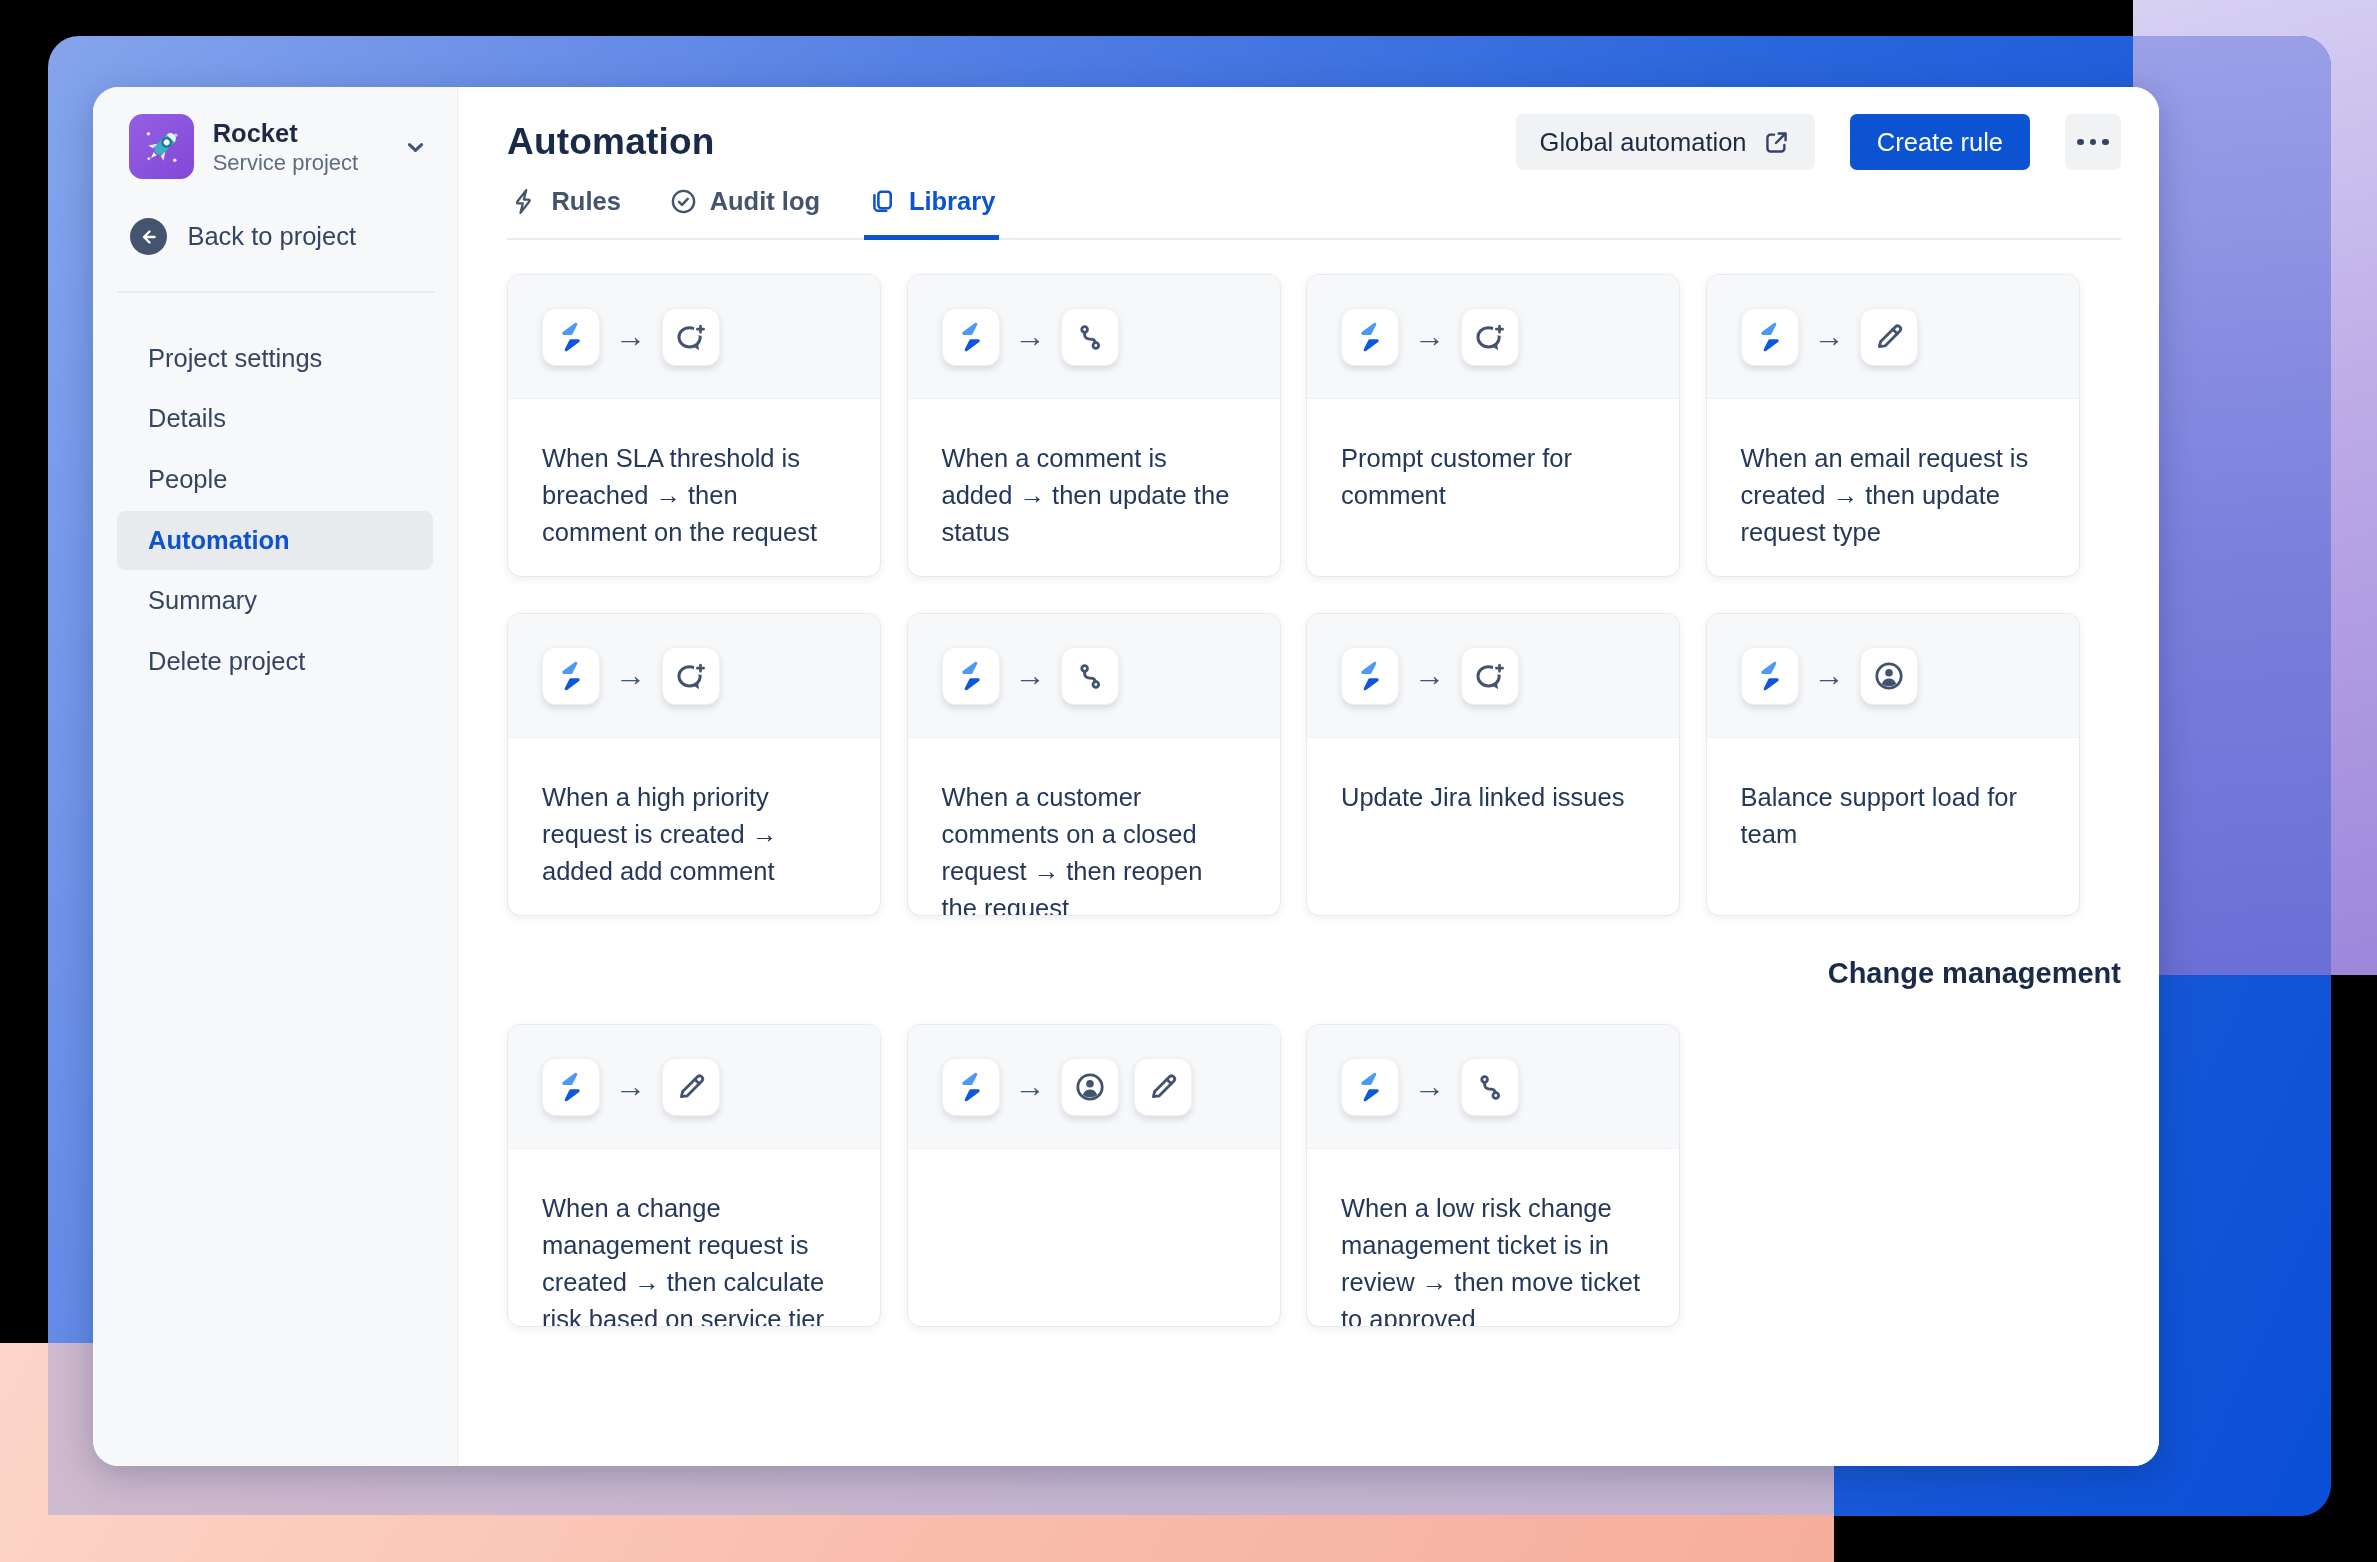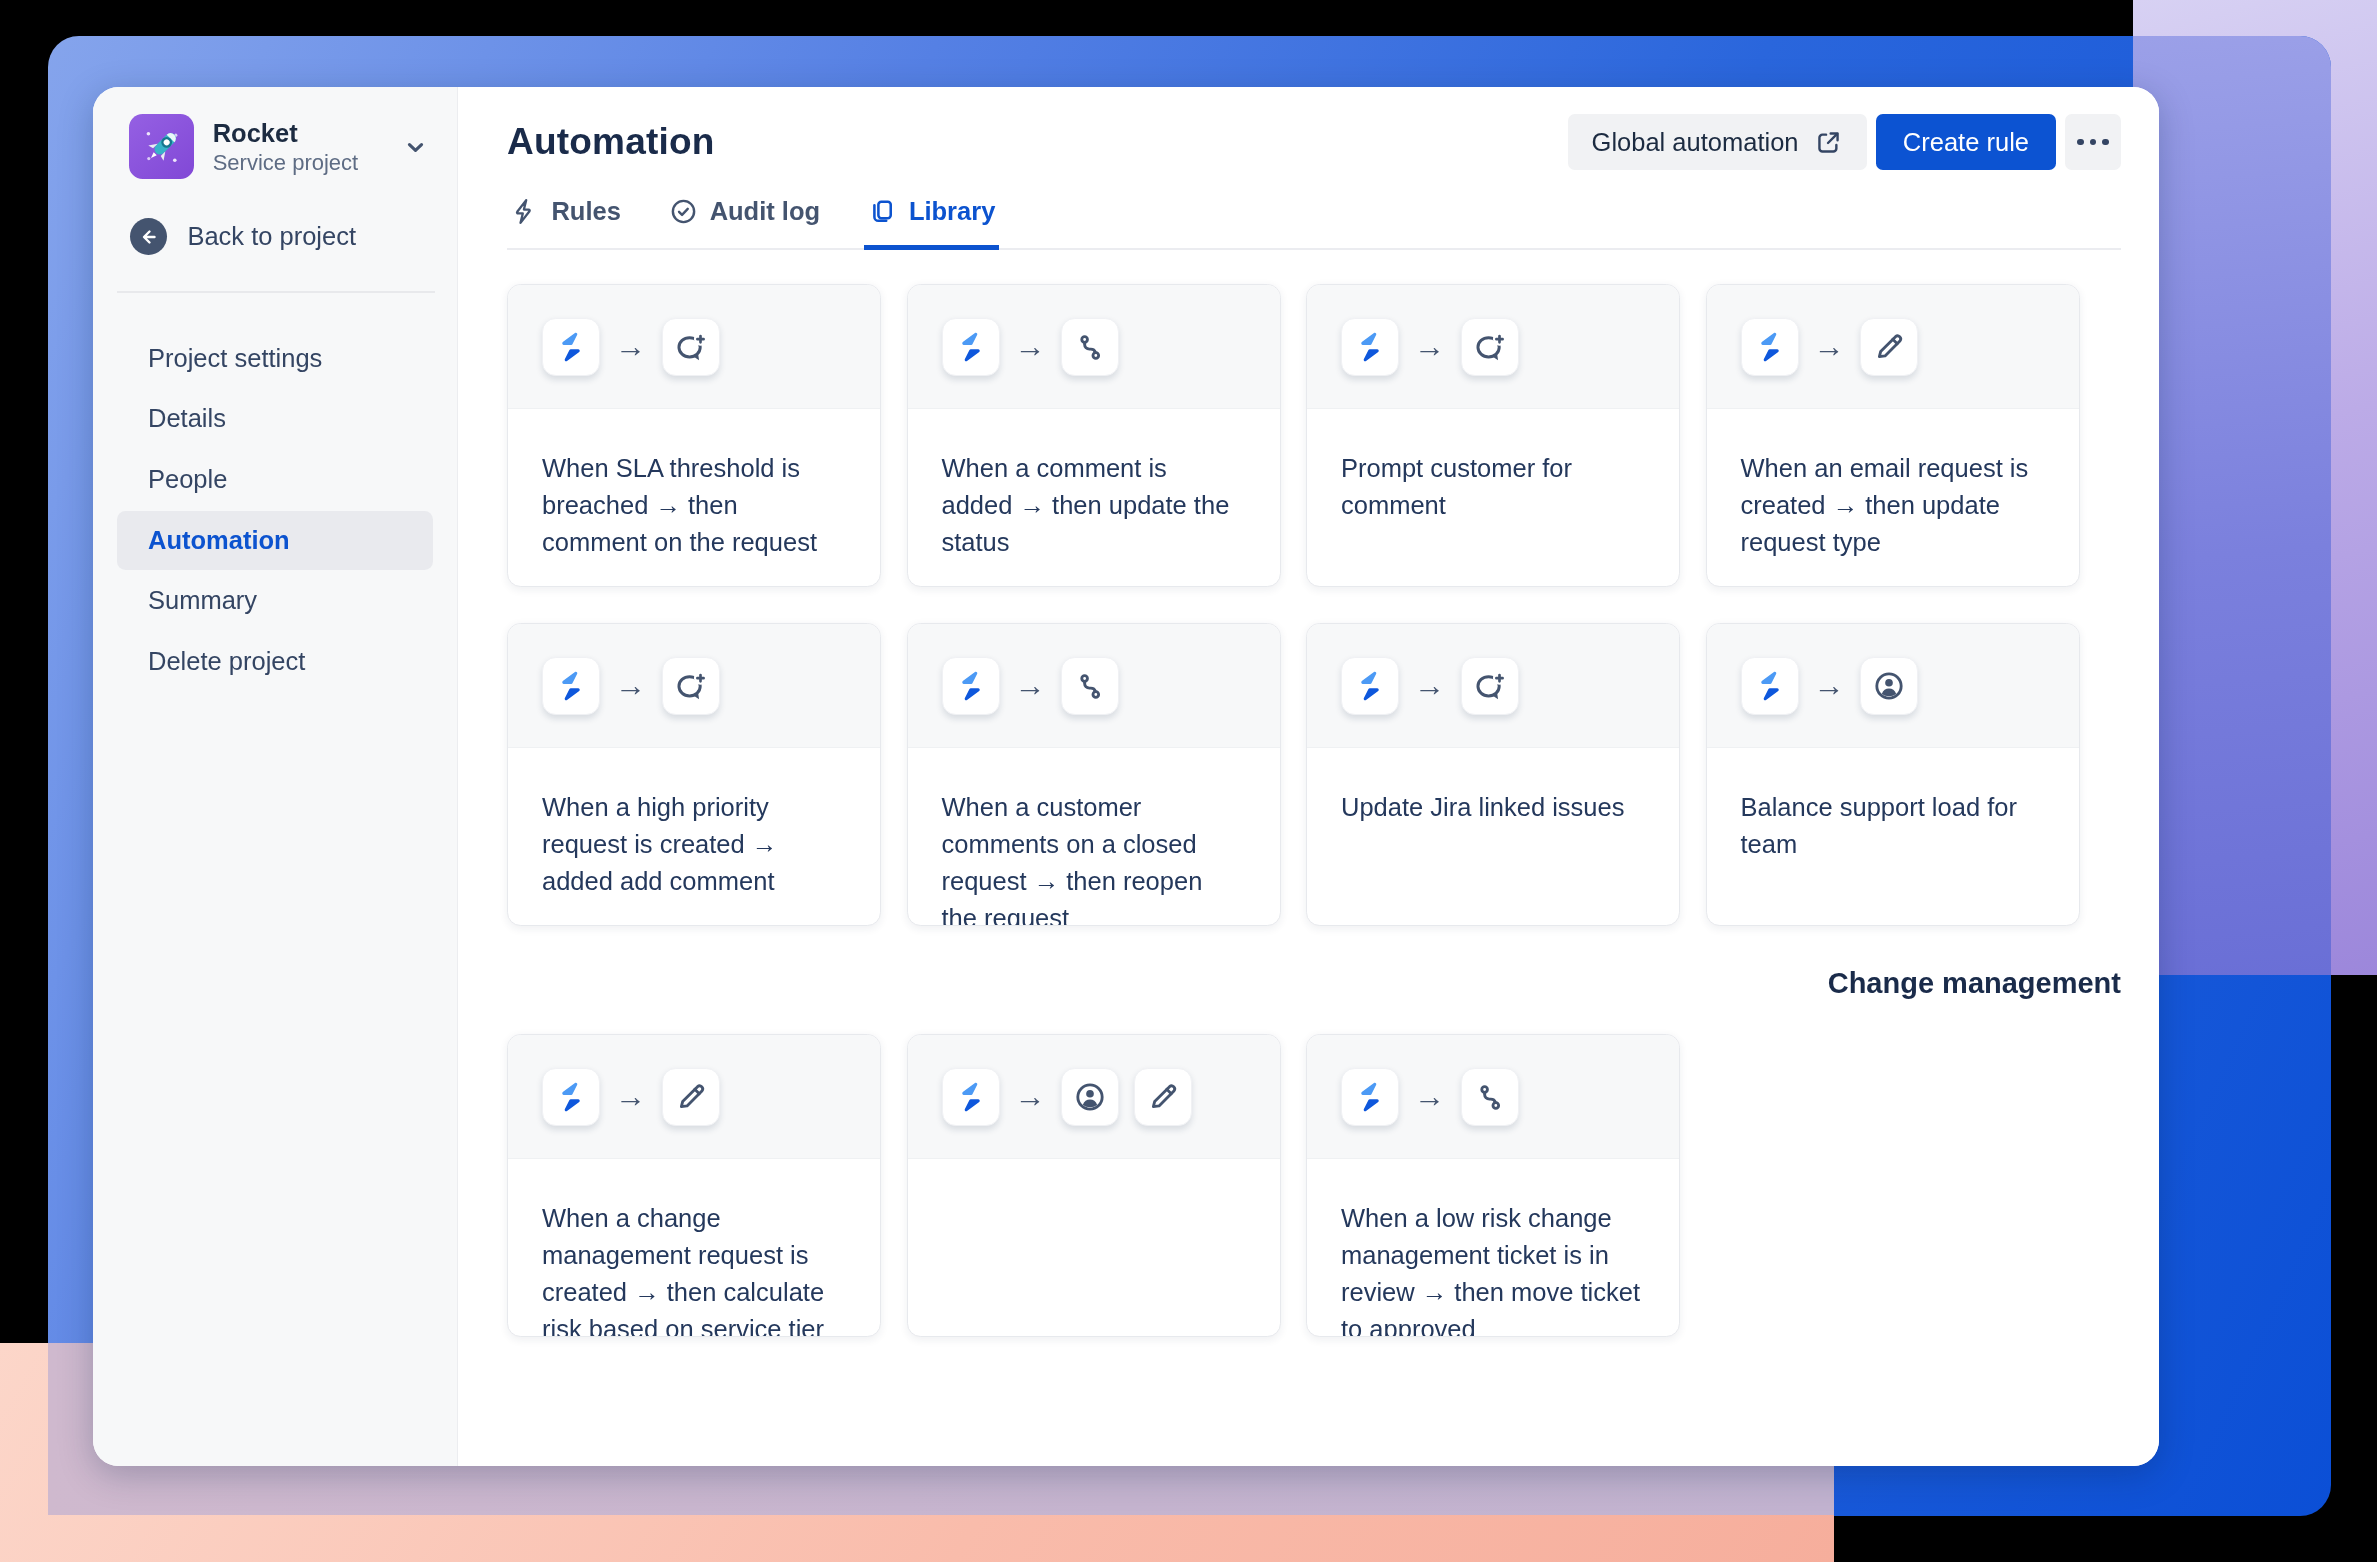--- a/index.html
+++ b/index.html
@@ -42,30 +42,30 @@
   .nav { margin:36px 24px 0 24px; list-style:none; }
   .nav-item { height:59px; margin-bottom:1.7px; display:flex; align-items:center;
     padding-left:31px; border-radius:8.5px; font-size:25.5px; font-weight:500;
     color:#344563; cursor:pointer; }
   .nav-item.active { background:#E9EAEE; color:#0C53CF; font-weight:600; }
 
   
   .main { flex:1; padding:27px 38px 0 49px; background:#fff; min-width:0; }
   .main-header { display:flex; align-items:center; justify-content:space-between; height:56px; }
   .page-title { font-size:37px; font-weight:700; color:#1A2B4A; letter-spacing:0.2px; }
-  .actions { display:flex; align-items:center; gap:9px;padding-left:24px; }
+  .actions { display:flex; align-items:center; gap:35px;padding-left:24px; }
   .btn { height:56px; border:none; border-radius:6.8px; font-family:inherit; font-size:25.5px;
     display:flex; align-items:center; cursor:pointer; }
   .btn-subtle { background:#F1F2F4; color:#1C2B41; padding:0 24px; gap:15.3px; font-weight:500; }
   .btn-primary { background:#0C53D2; color:#fff; padding:0 27px; font-weight:500; }
   .btn-more { background:#F1F2F4; width:56px; justify-content:center; gap:6px; }
   .dot { width:6.8px; height:6.8px; border-radius:50%; background:#344563; }
 
   
-  .tabs-row { position:relative; margin-top:27px; display:flex; gap:41px; }
+  .tabs-row { position:relative; margin-top:17px; display:flex; gap:41px; }
   .tabs-row::after { content:""; position:absolute; left:0; right:0; bottom:0; height:1.7px; background:#EBECF0; }
   .tab { display:flex; align-items:center; gap:12px; padding:0 3.4px 18.7px 3.4px; font-size:25.5px;
     font-weight:600; color:#44546F; cursor:pointer; border-bottom:5.1px solid transparent;
     position:relative; z-index:1; height:53px; }
   .tab.active { color:#0C53CF; border-bottom-color:#0C53CF; }
 
   
   .section-heading { margin-top:34px; font-size:29px; font-weight:700; color:#1A2B4A; }
   .section-heading.second { margin-top:41px;text-align:right; }
   .card-grid { margin-top:34px; display:grid; grid-template-columns:repeat(4,374px);

